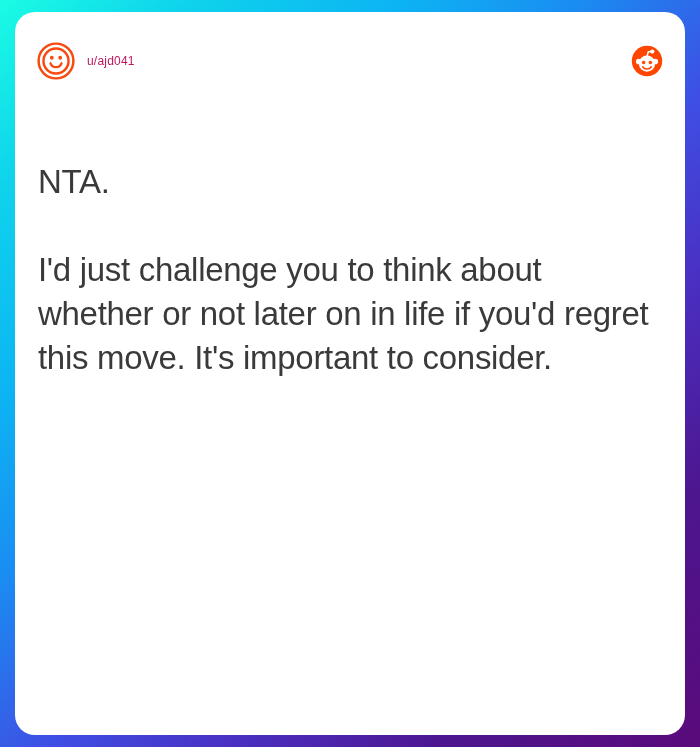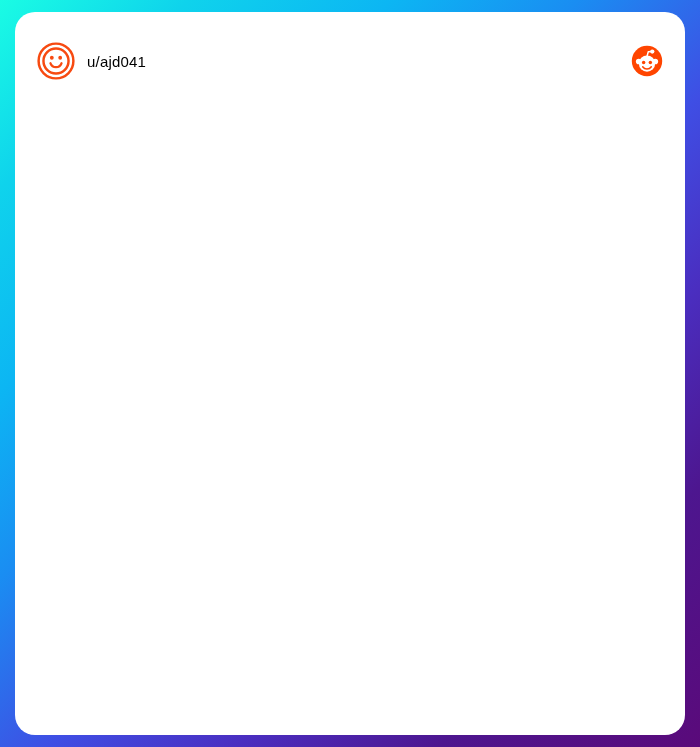--- a/index.html
+++ b/index.html
@@ -54,22 +54,22 @@
 
   .avatar {
     width: 38px;
     height: 38px;
     flex: 0 0 38px;
     display: block;
   }
 
   .username {
     margin-left: 12px;
-    font-size: 15px;
-    color: #000000;
+    font-size: 12px;
+    color: #be185d;
     letter-spacing: 0.2px;
     white-space: nowrap;
     font-family: "Liberation Sans", sans-serif;
   }
 
   .brand-logo {
     margin-left: auto;
     width: 32px;
     height: 32px;
     display: block;
@@ -125,16 +125,18 @@
         <circle cx="26.6" cy="8.2" r="2.7" fill="#ffffff"></circle>
         <path d="M20 14.2 L21.6 8.4 L26.0 8.0" fill="none" stroke="#ffffff" stroke-width="1.9" stroke-linecap="round" stroke-linejoin="round"></path>
         <circle cx="15.8" cy="21.8" r="2.15" fill="#ff4500"></circle>
         <circle cx="24.2" cy="21.8" r="2.15" fill="#ff4500"></circle>
         <path d="M14.6 27.2 A6.6 6.6 0 0 0 25.4 27.2" fill="none" stroke="#ff4500" stroke-width="1.9" stroke-linecap="round"></path>
       </svg>
 
     </div>
 
     <div id="post-body">
+      <p>NTA.</p>
+      <p>I'd just challenge you to think about whether or not later on in life if you'd regret this move. It's important to consider.</p>
     </div>
 
   </div>
 </div>
 
 </body></html>

